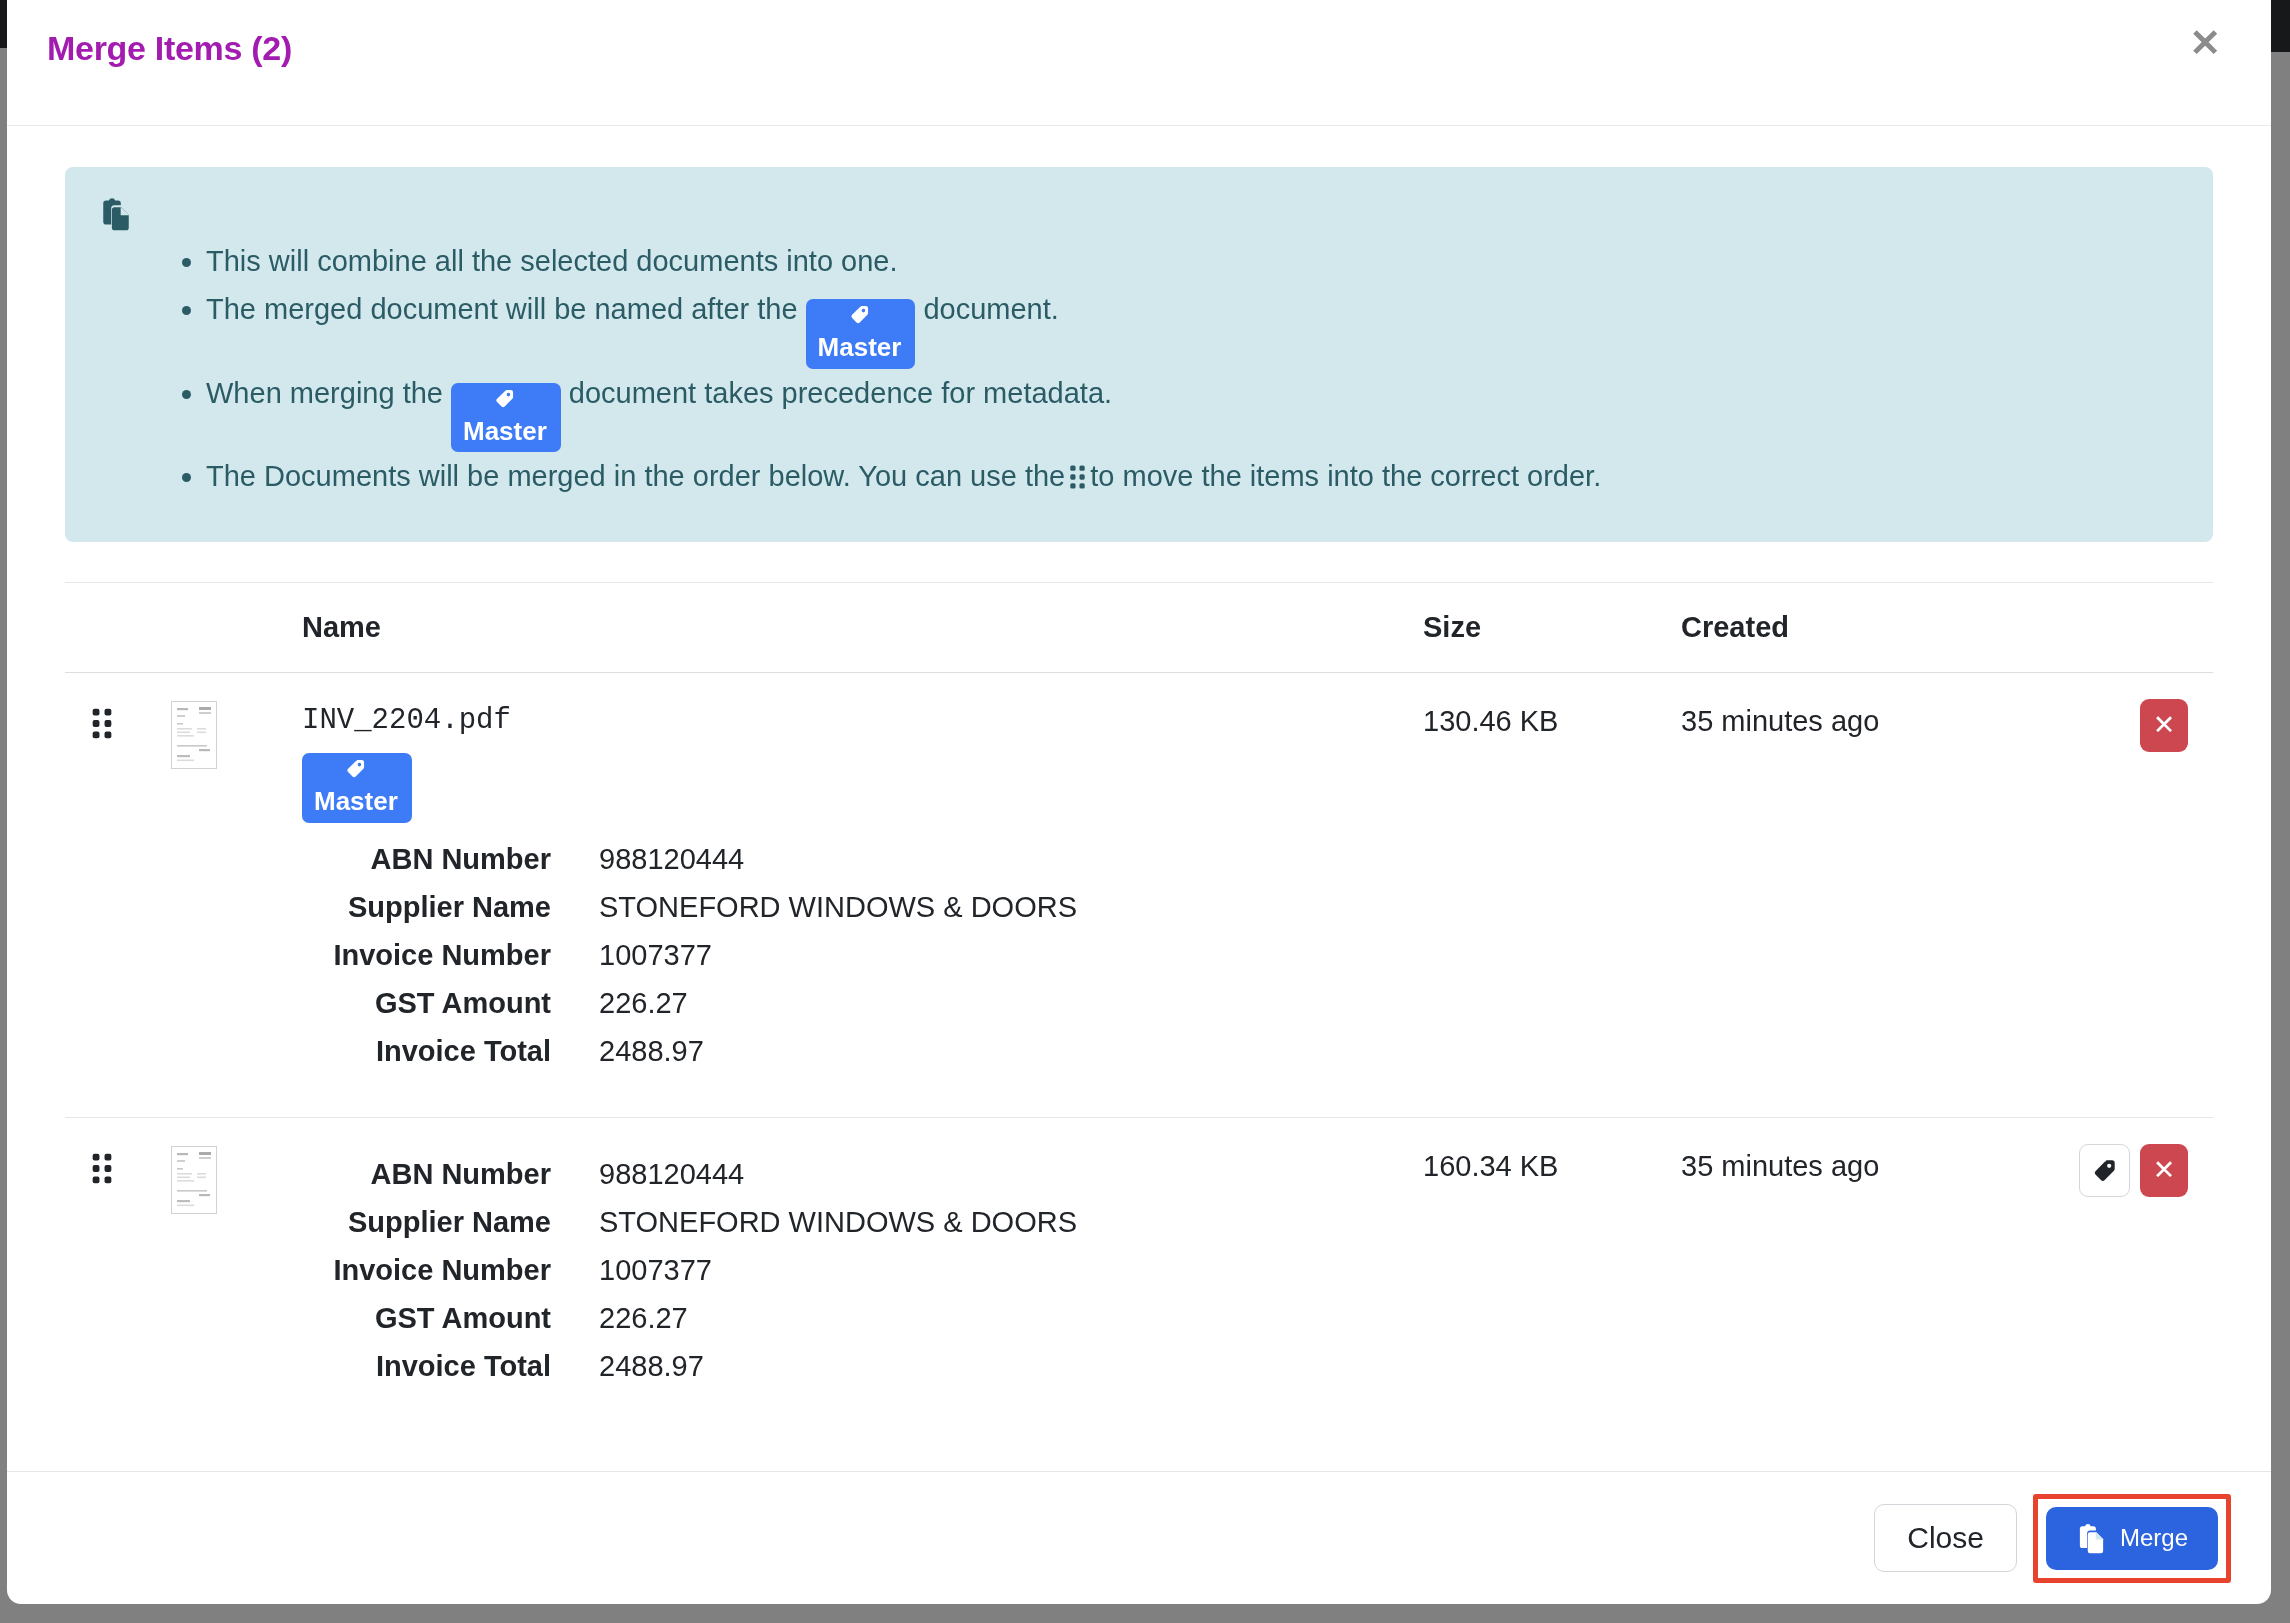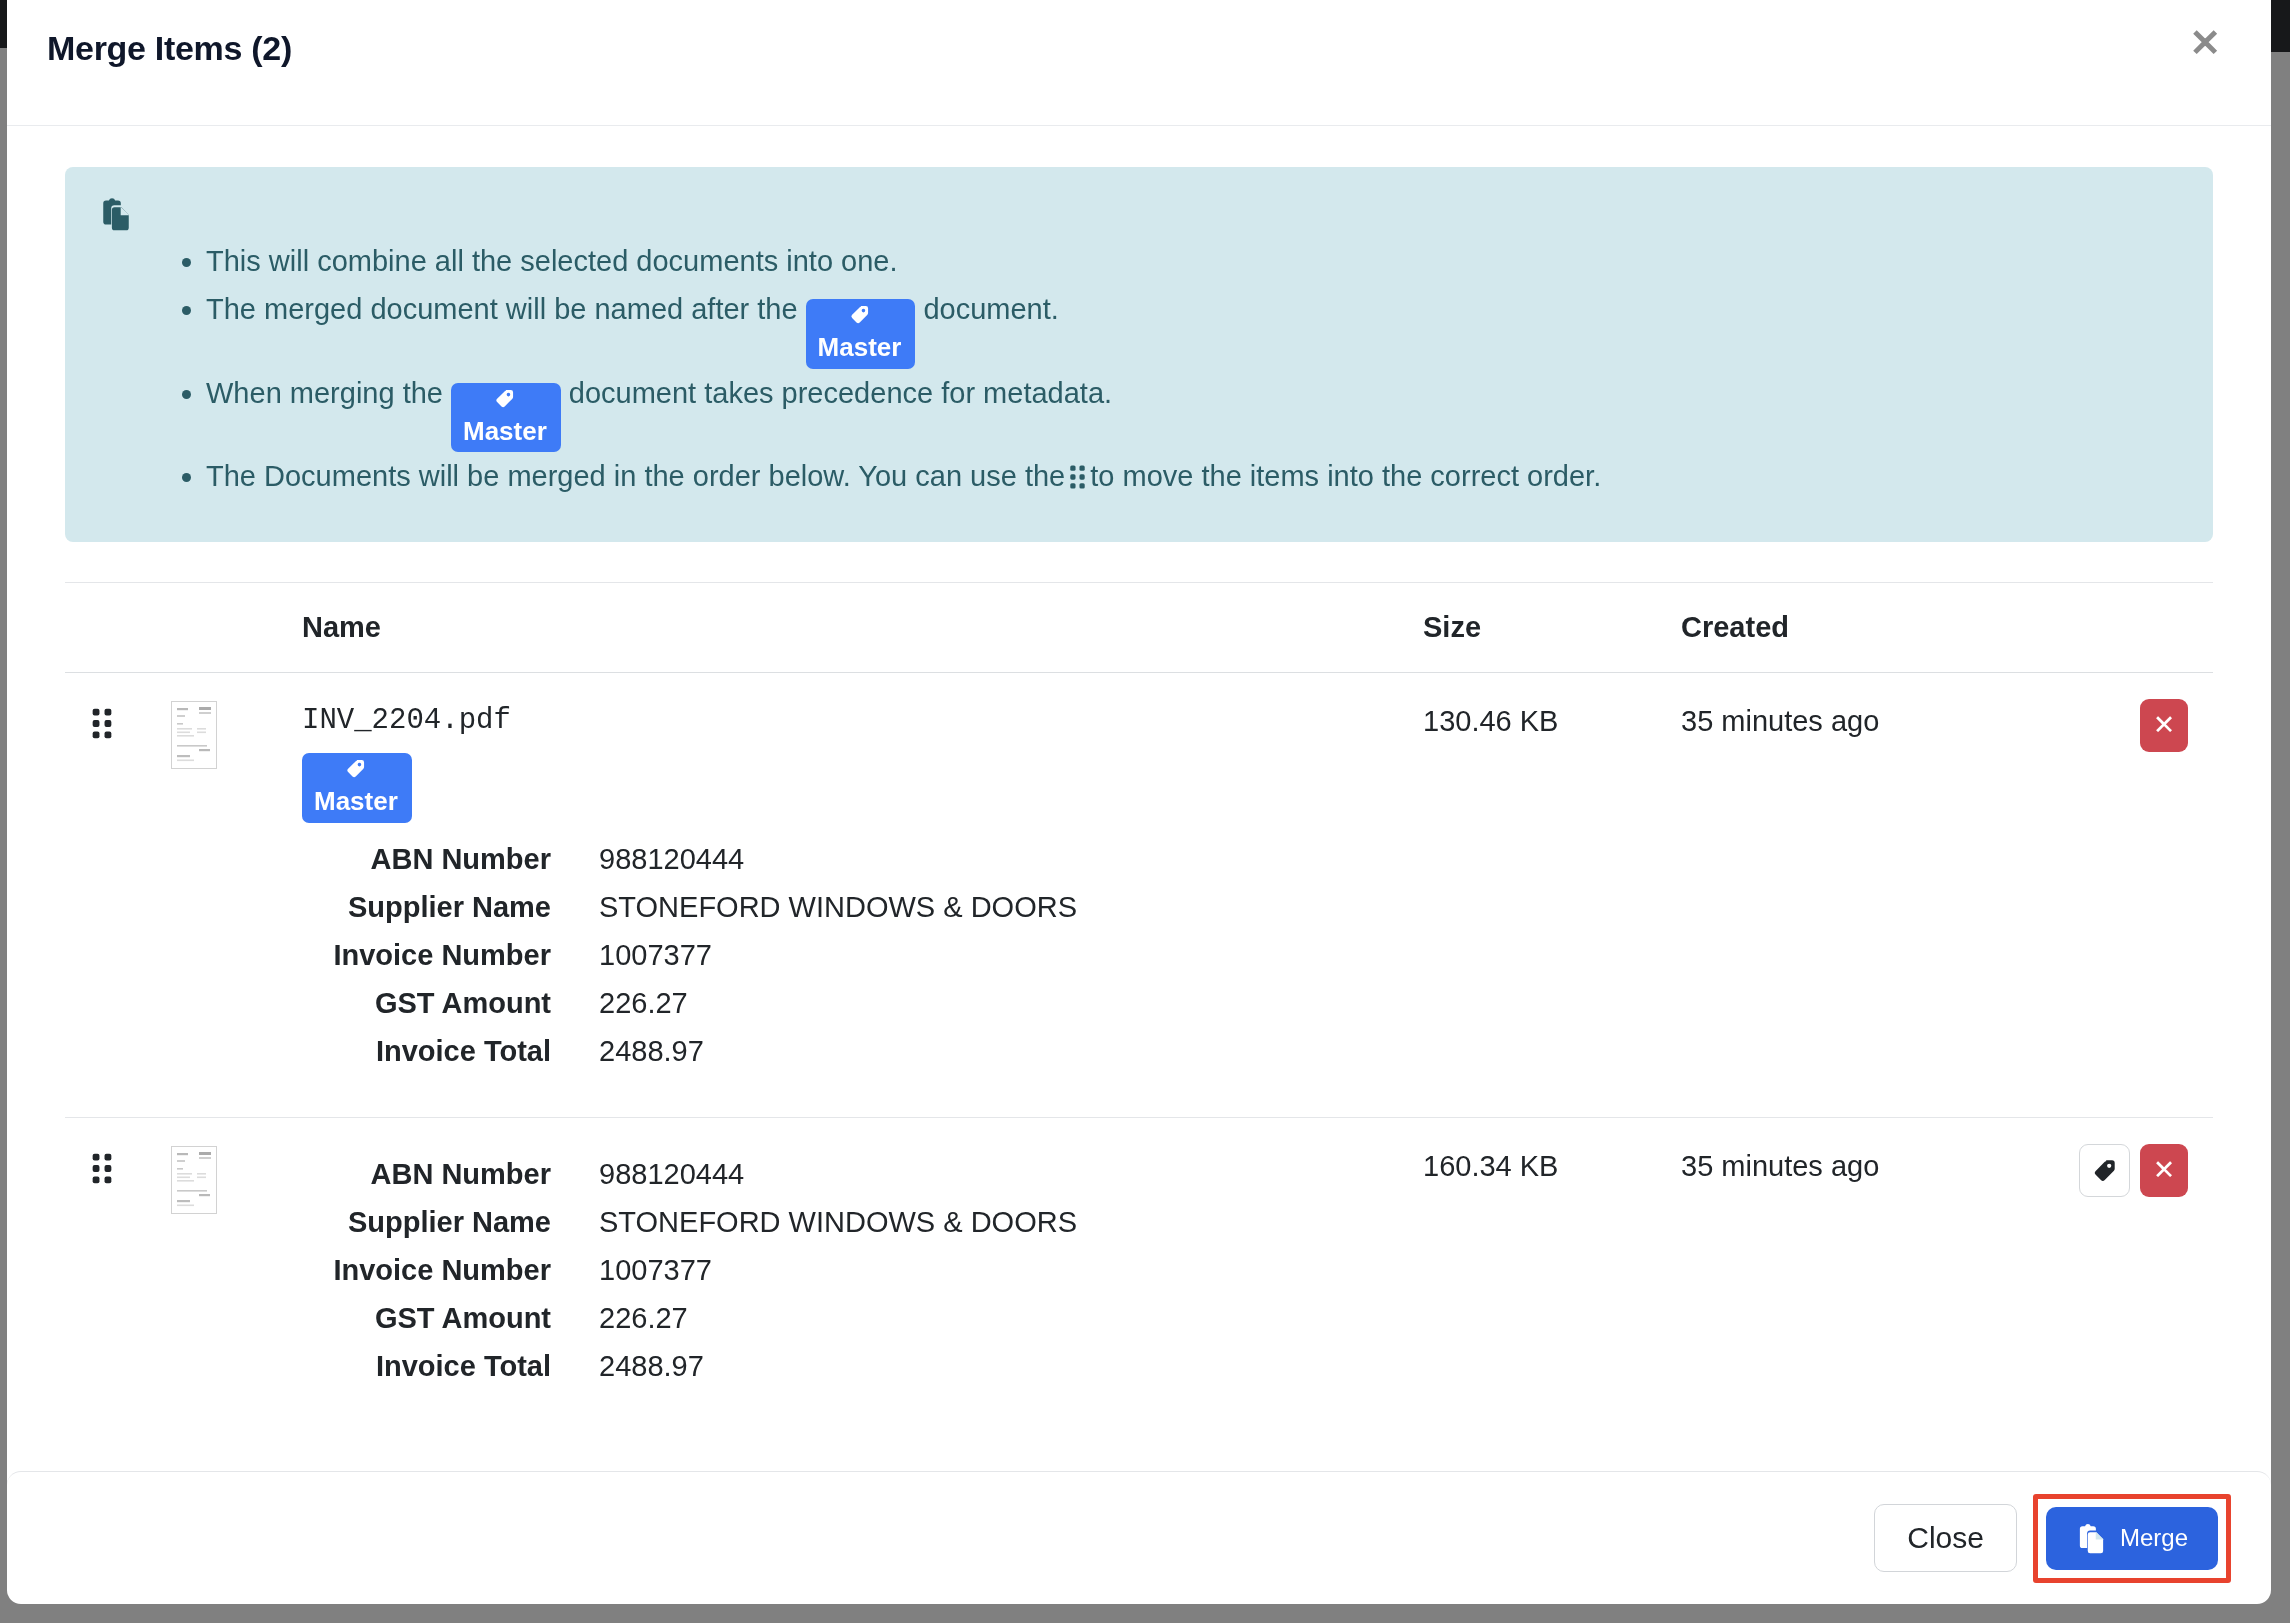--- a/index.html
+++ b/index.html
@@ -28,21 +28,21 @@
     background:#ffffff;border-radius:0 0 14px 14px;
     display:flex;flex-direction:column;
   }
   
   .modal-header{
     height:126px;flex:0 0 auto;
     border-bottom:1px solid #e9ebee;
     padding:24px 40px 0 40px;
     display:flex;align-items:flex-start;
   }
-  .modal-title{font-size:34px;font-weight:700;color:#0f172a;letter-spacing:-0.3px;line-height:1.2;margin-top:4px;}
+  .modal-title{font-size:34px;font-weight:700;color:#a21caf;letter-spacing:-0.3px;line-height:1.2;margin-top:4px;}
   .close-btn{
     margin-left:auto;margin-right:10px;margin-top:0;
     background:none;border:none;cursor:pointer;
     font-size:38px;font-weight:700;color:#8b8b8b;line-height:1;
   }
   
   .modal-body{flex:1 1 auto;padding:41px 58px 0 58px;}
   .alert{
     background:var(--info-background);
     color:var(--info-text);
@@ -104,21 +104,21 @@
     width:51px;height:53px;border:1px solid #d4d7da;border-radius:9px;cursor:pointer;
     background:#fff;display:flex;align-items:center;justify-content:center;
   }
   .tag-button .tag-icon{width:25px;height:25px;color:#212529;}
 
   
   .modal-footer{
     flex:0 0 auto;height:133px;
     border-top:1px solid #e4e6e9;
     display:flex;align-items:center;justify-content:flex-end;
-    padding:0 40px;gap:16px;border-radius:14px;
+    padding:0 40px;gap:16px;
   }
   .close-button{
     background:#fff;border:1px solid #d2d5d9;border-radius:10px;cursor:pointer;
     font-size:30px;color:#212529;padding:16px 32px;
     font-family:inherit;
   }
   .annotation-box{
     border:5px solid var(--annotation-red);
     padding:8px;border-radius:3px;
   }

